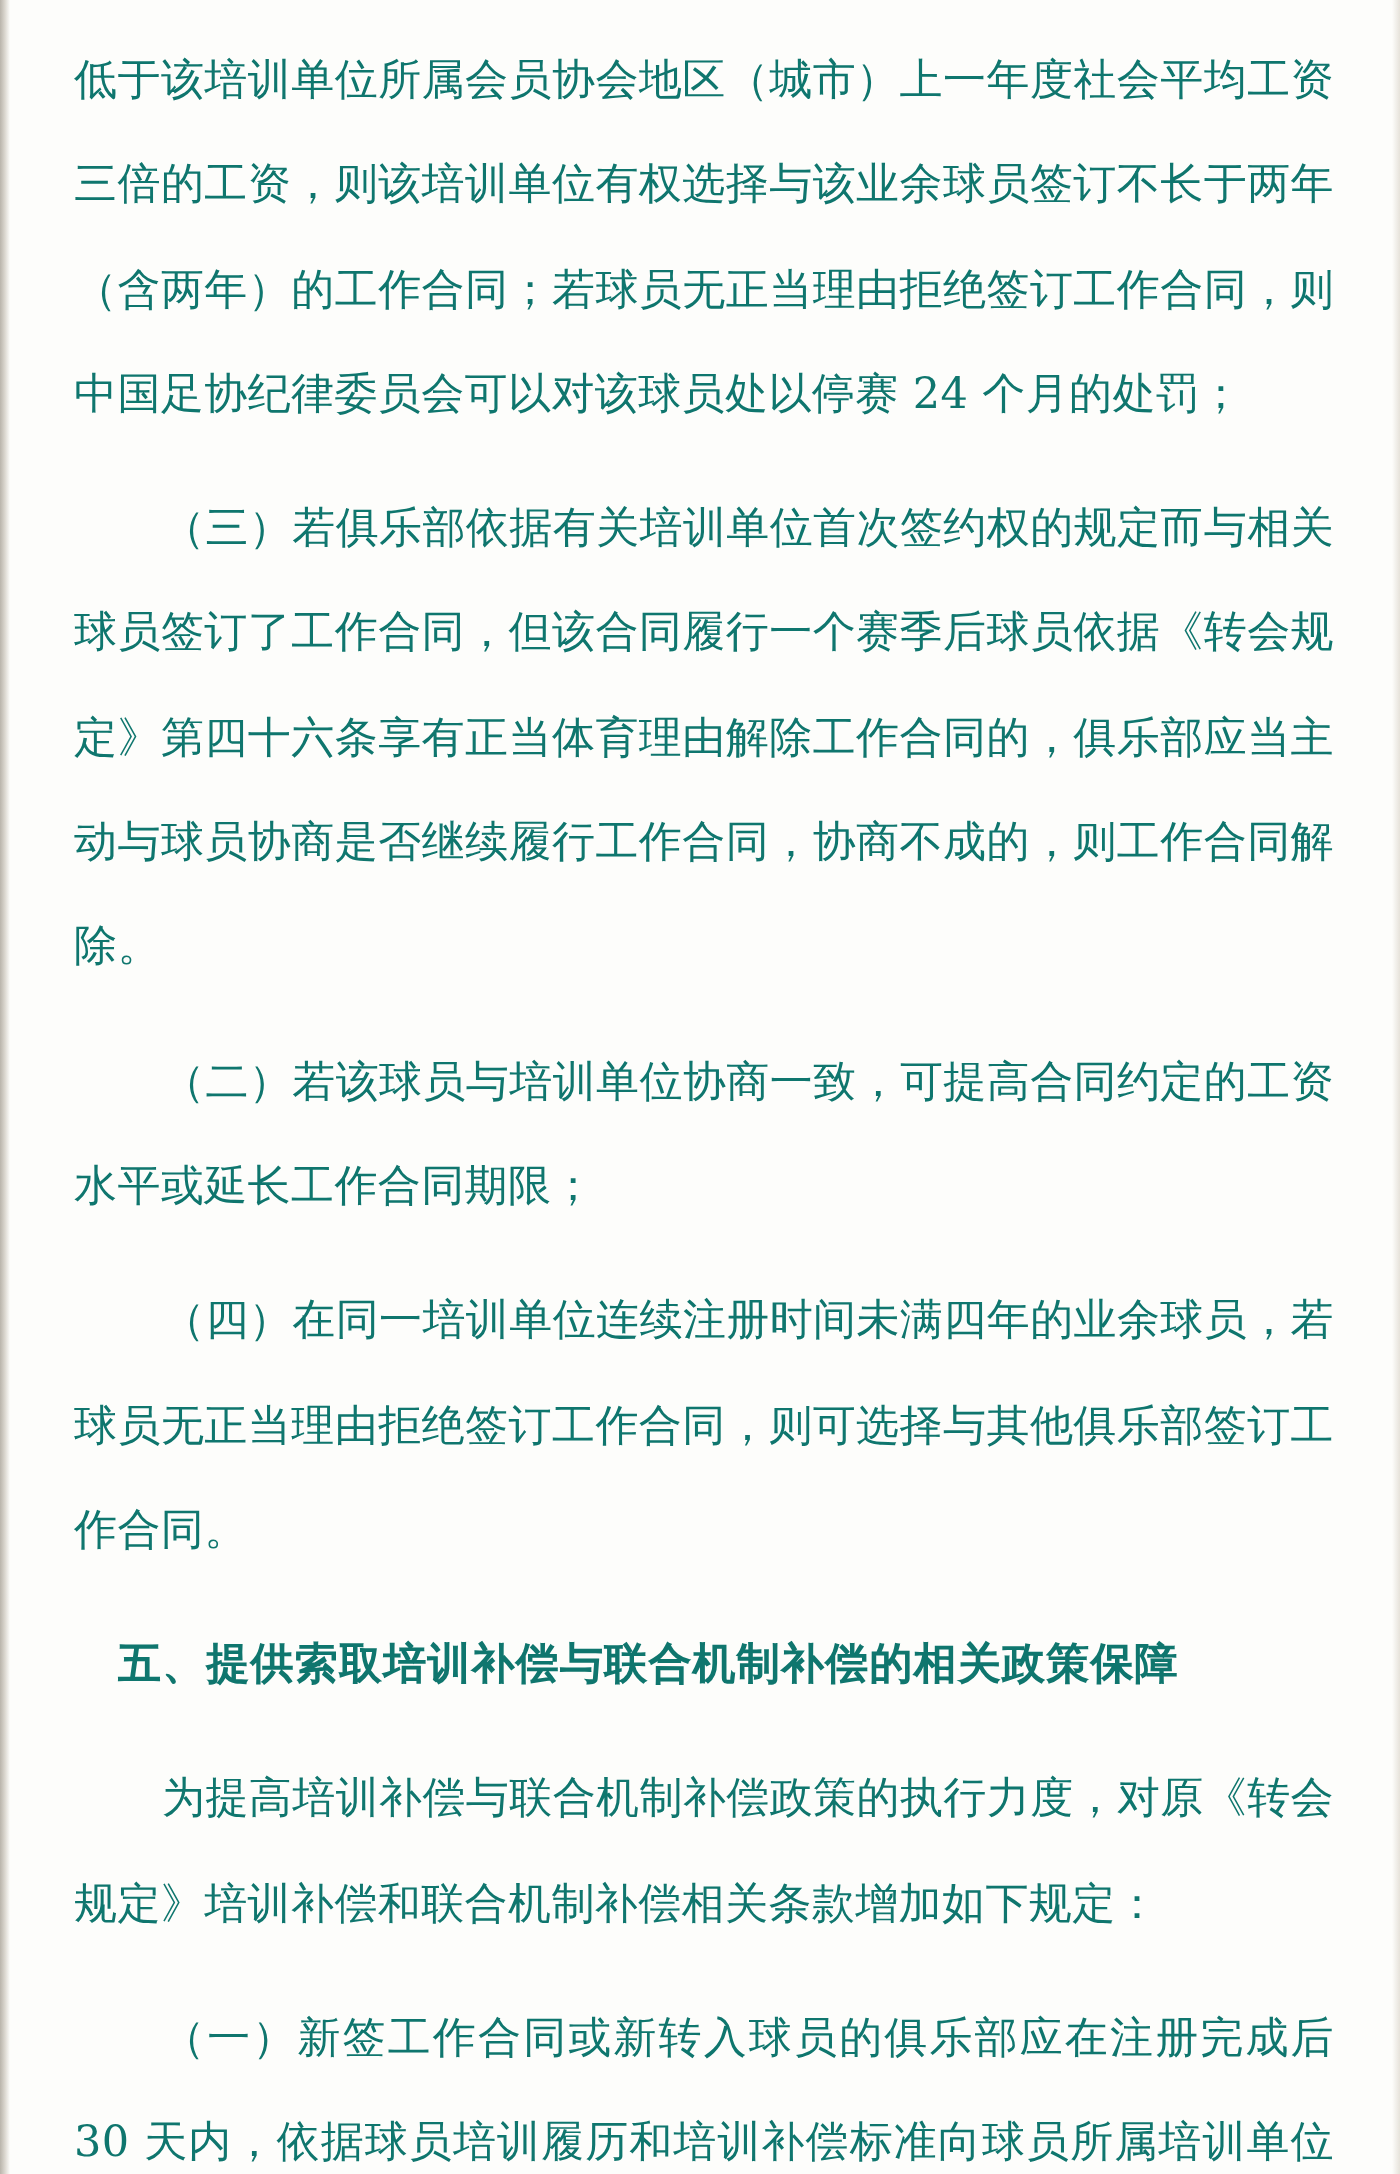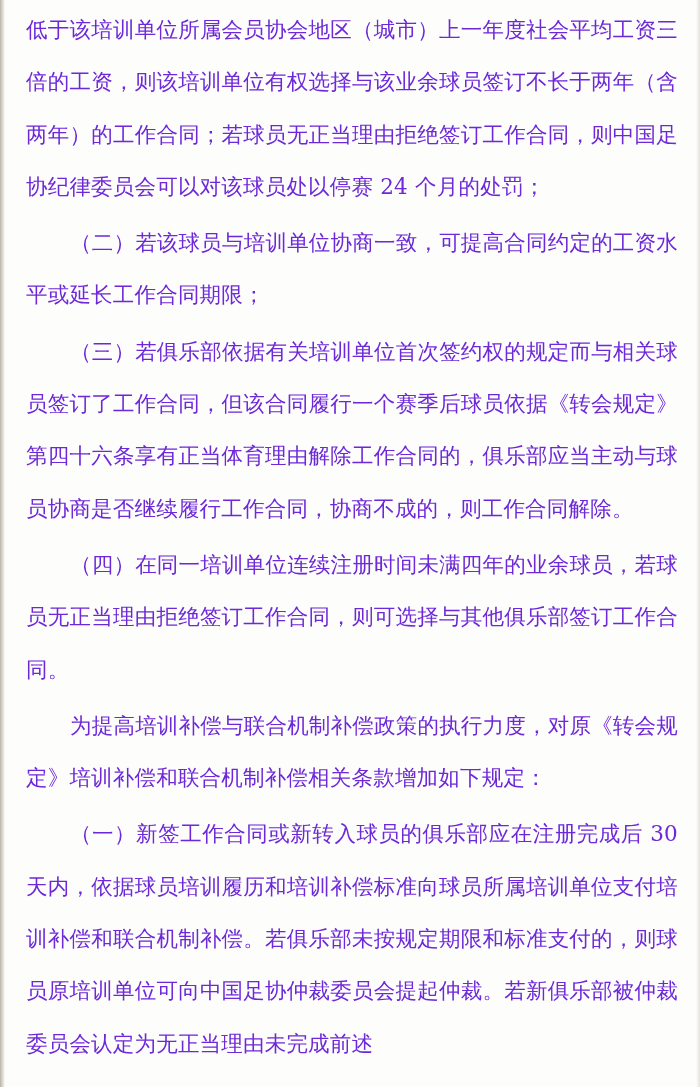--- a/index.html
+++ b/index.html
@@ -39,24 +39,24 @@
     background: linear-gradient(to left, #e6e2da 0%, #fdfdfb 100%);
     pointer-events: none;
   }
   .content {
     position: absolute;
     left: 22px;
     top: 0px;
     width: 660px;
   }
   p {
-    margin: 4px;
+    margin: 15px;
     font-size: 21.5px;
     line-height: 52.3px;
-    color: #6d28d9;
+    color: #0f766e;
     text-align: justify;
     text-justify: inter-ideograph;
     letter-spacing: 0.2px;
     font-weight: 400;
   }
   p.indent {
     text-indent: 44px;
   }
   p.heading {
     font-weight: bold;
@@ -70,24 +70,25 @@
 </head>
 <body>
 
 <div class="page">
   <div class="left-edge-shadow"></div>
   <div class="right-edge-shadow"></div>
 
   <div class="content">
     <p class="body">低于该培训单位所属会员协会地区（城市）上一年度社会平均工资三倍的工资，则该培训单位有权选择与该业余球员签订不长于两年（含两年）的工作合同；若球员无正当理由拒绝签订工作合同，则中国足协纪律委员会可以对该球员处以停赛 24 个月的处罚；</p>
 
+    <p class="indent">（三）若俱乐部依据有关培训单位首次签约权的规定而与相关球员签订了工作合同，但该合同履行一个赛季后球员依据《转会规定》第四十六条享有正当体育理由解除工作合同的，俱乐部应当主动与球员协商是否继续履行工作合同，协商不成的，则工作合同解除。</p>
+
     <p class="indent">（二）若该球员与培训单位协商一致，可提高合同约定的工资水平或延长工作合同期限；</p>
-
-    <p class="indent">（三）若俱乐部依据有关培训单位首次签约权的规定而与相关球员签订了工作合同，但该合同履行一个赛季后球员依据《转会规定》第四十六条享有正当体育理由解除工作合同的，俱乐部应当主动与球员协商是否继续履行工作合同，协商不成的，则工作合同解除。</p>
 
     <p class="indent">（四）在同一培训单位连续注册时间未满四年的业余球员，若球员无正当理由拒绝签订工作合同，则可选择与其他俱乐部签订工作合同。</p>
 
+    <p class="heading">五、提供索取培训补偿与联合机制补偿的相关政策保障</p>
 
     <p class="indent">为提高培训补偿与联合机制补偿政策的执行力度，对原《转会规定》培训补偿和联合机制补偿相关条款增加如下规定：</p>
 
     <p class="indent last-line">（一）新签工作合同或新转入球员的俱乐部应在注册完成后 30 天内，依据球员培训履历和培训补偿标准向球员所属培训单位支付培训补偿和联合机制补偿。若俱乐部未按规定期限和标准支付的，则球员原培训单位可向中国足协仲裁委员会提起仲裁。若新俱乐部被仲裁委员会认定为无正当理由未完成前述</p>
   </div>
 </div>
 
 </body></html>

